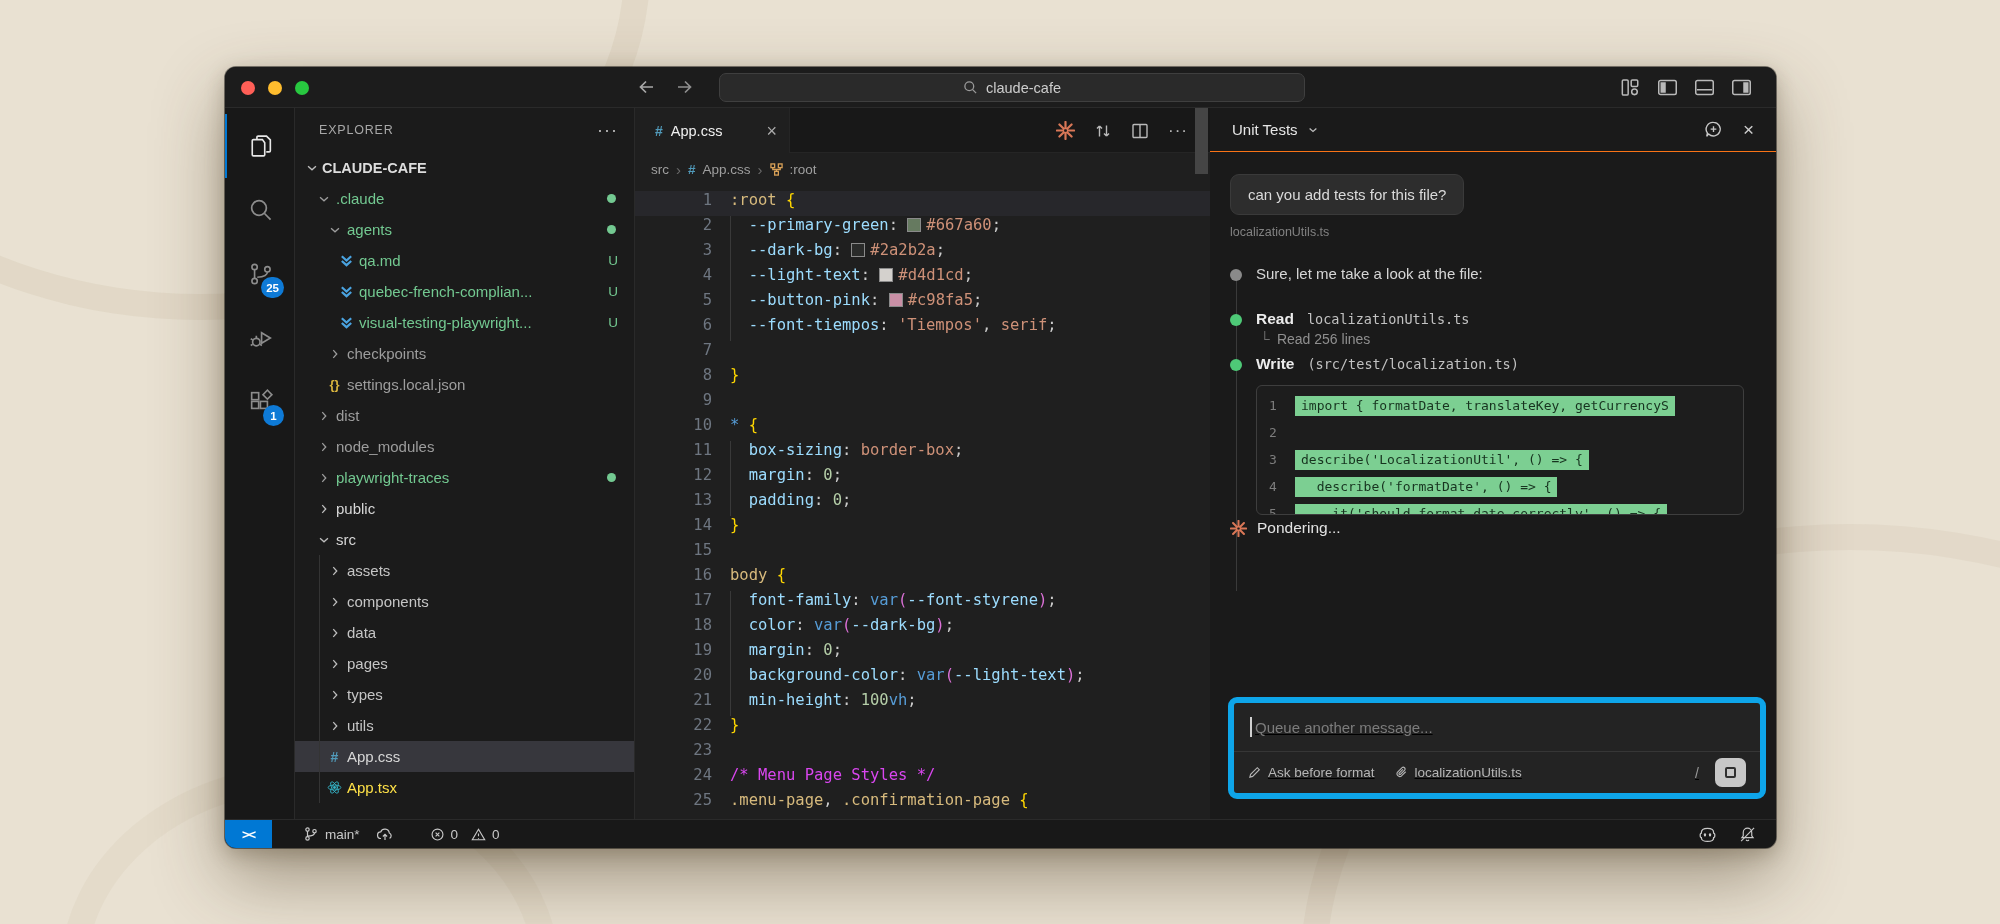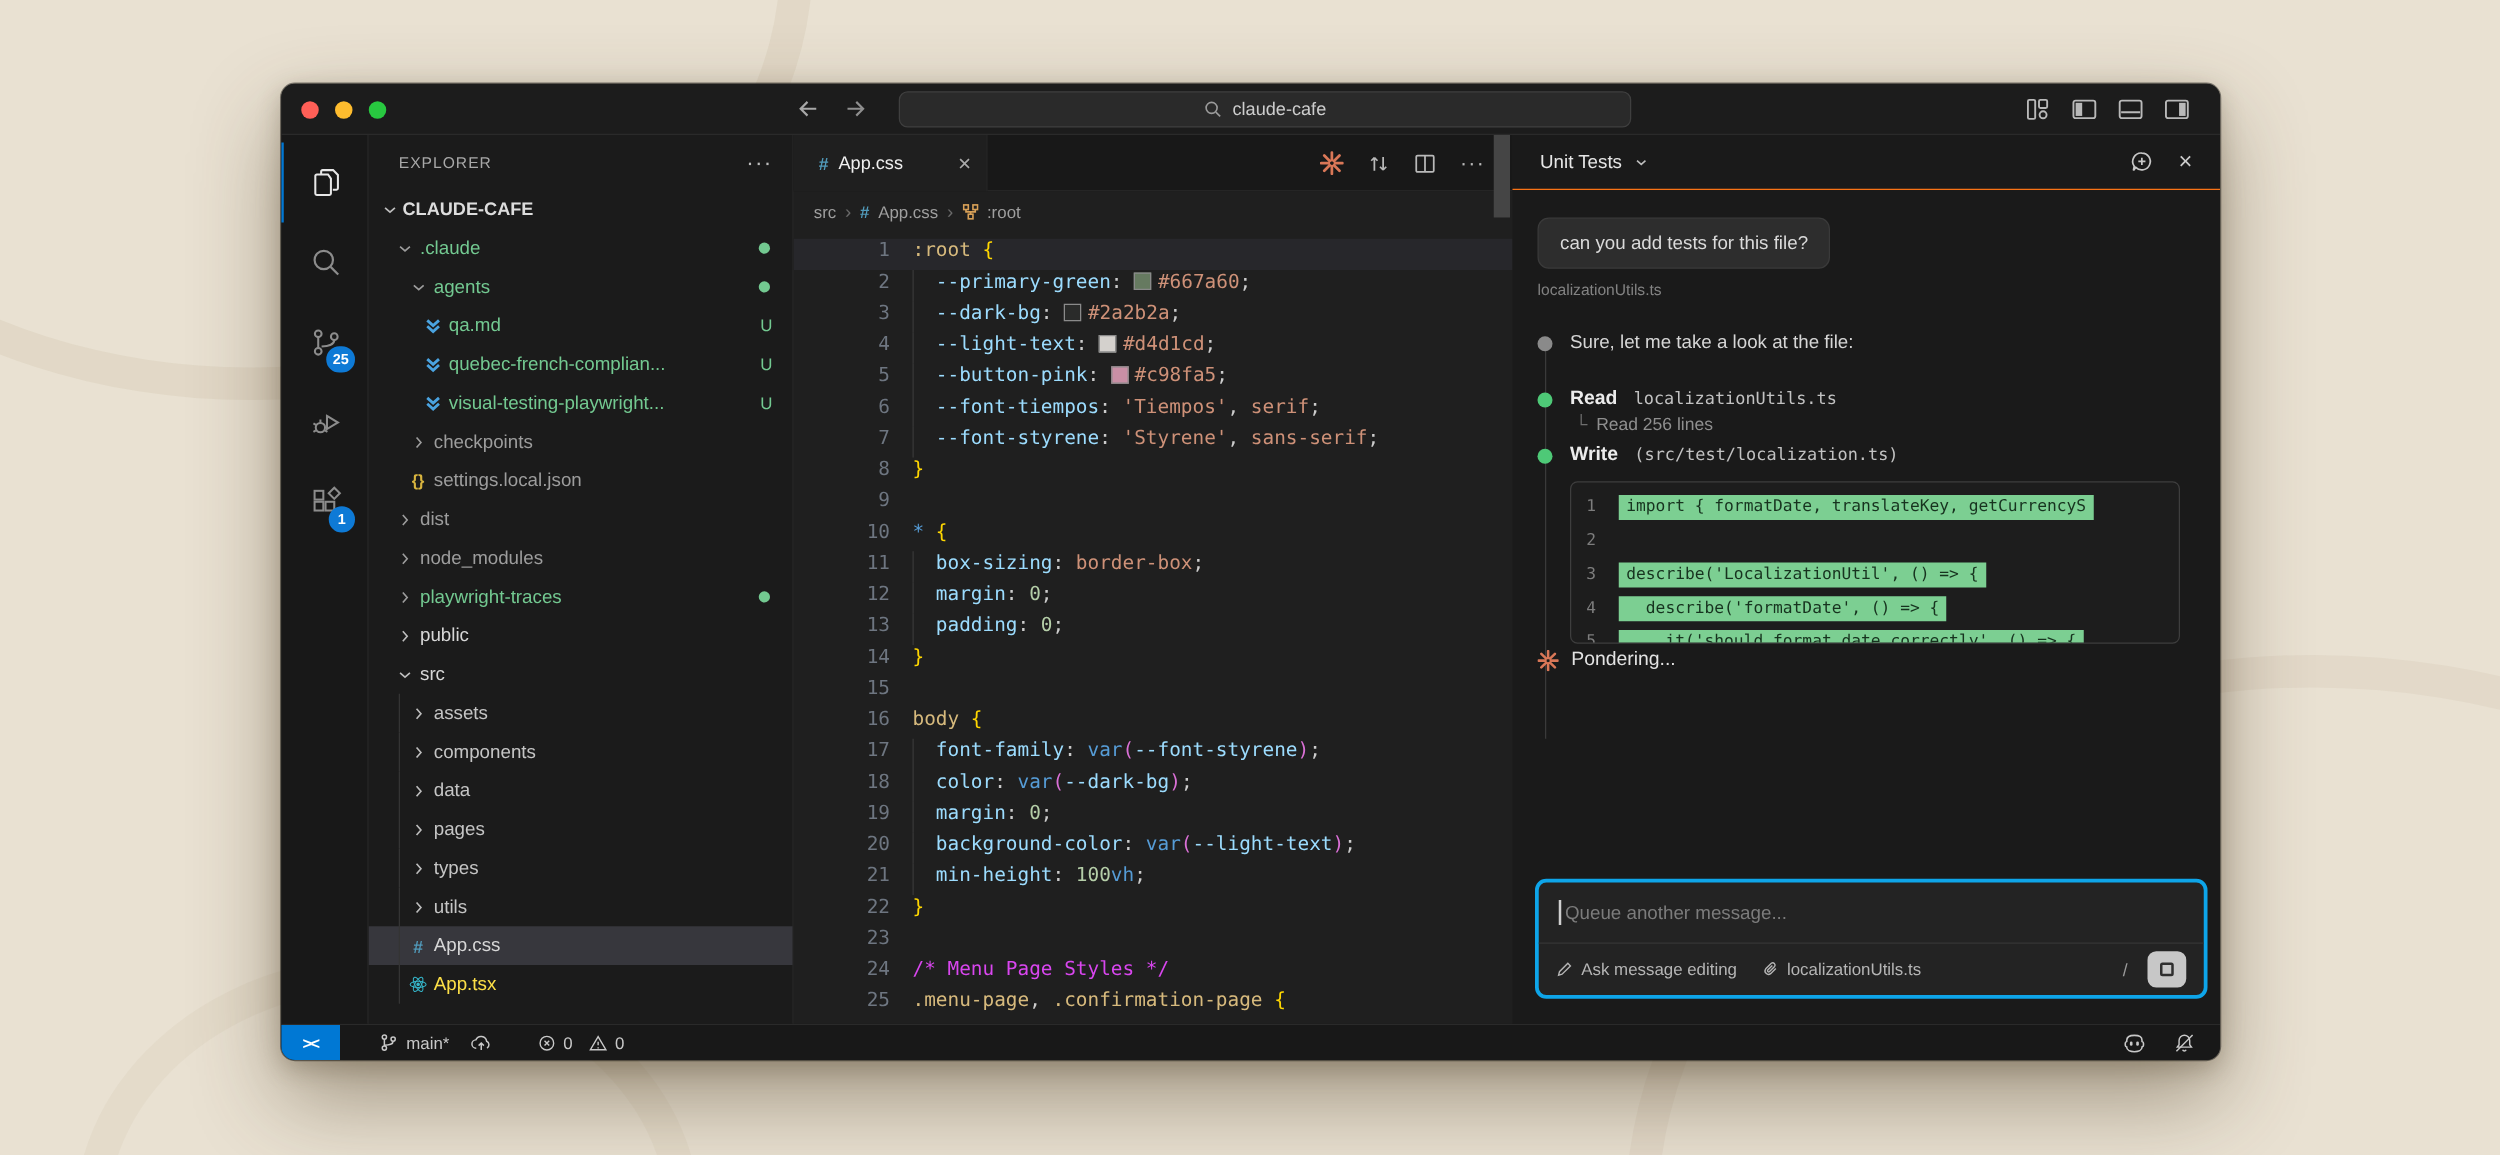--- a/index.html
+++ b/index.html
@@ -98,21 +98,21 @@
   .step-sub { padding-left:30px; color:#8f8f8f; font-size:14px; }
   .step-sub .elbow { color:#6e6e6e; margin-right:7px; }
   .diff-block { margin-left:26px; width:488px; height:130px; background:#1d1d1d; border:1px solid #3e3e3e;
     border-radius:6px; padding-top:6px; overflow:hidden; }
   .diff-row { height:27px; display:flex; align-items:center; font-family:"DejaVu Sans Mono","Liberation Mono",monospace;
     font-size:13px; white-space:pre; }
   .dn { width:26px; padding-left:12px; margin-right:12px; color:#7d7d7d; flex-shrink:0; }
   .dtext.added { background:#7ccf92; color:#17331f; padding:2.5px 6px; }
   .ponder { display:flex; align-items:center; gap:10px; color:#e3e3e3; font-size:15.5px; padding-left:0; }
   .composer { position:absolute; left:18px; bottom:20px; width:538px; background:#232323;
-    border:3px solid #0ea5e9; border-radius:9px; }
+    border:6px solid #0ea5e9; border-radius:9px;text-decoration:underline; }
   .cmp-row1 { height:49px; display:flex; align-items:center; padding:0 16px; border-bottom:1px solid #363636; }
   .caret-bar { width:2px; height:20px; background:#d0d0d0; margin-right:3px; }
   .cmp-ph { color:#7c7c7c; font-size:15px; }
   .cmp-row2 { height:41px; display:flex; align-items:center; padding:0 14px; color:#b5b5b5; font-size:13.5px; }
   .cmp-item { display:flex; align-items:center; gap:7px; margin-right:20px; cursor:pointer; }
   .cmp-slash { margin-left:auto; margin-right:16px; color:#9a9a9a; font-size:14px; }
   .stop-btn { width:31px; height:29px; background:#c7c7c7; border-radius:7px; display:flex; align-items:center;
     justify-content:center; cursor:pointer; }
   .stop-sq { width:11px; height:11px; border:2px solid #2f2f2f; border-radius:2px; }
 
@@ -479,21 +479,21 @@
         </span>
         <span>:root</span>
       </div>
       <div class="code" id="code">
           <div class="code-line cur"><span class="gutter">1</span><span class="code-content"><span class="tk-sel">:root</span><span class="tk-pun"> </span><span class="tk-brace">{</span></span></div>
           <div class="code-line"><span class="gutter">2</span><span class="code-content"><span class="cguide"></span><span class="tk-pun">  </span><span class="tk-prop">--primary-green</span><span class="tk-pun">: </span><span class="sw" style="background: rgb(102, 122, 96);"></span><span class="tk-val">#667a60</span><span class="tk-pun">;</span></span></div>
           <div class="code-line"><span class="gutter">3</span><span class="code-content"><span class="cguide"></span><span class="tk-pun">  </span><span class="tk-prop">--dark-bg</span><span class="tk-pun">: </span><span class="sw" style="background: rgb(42, 43, 42);"></span><span class="tk-val">#2a2b2a</span><span class="tk-pun">;</span></span></div>
           <div class="code-line"><span class="gutter">4</span><span class="code-content"><span class="cguide"></span><span class="tk-pun">  </span><span class="tk-prop">--light-text</span><span class="tk-pun">: </span><span class="sw" style="background: rgb(212, 209, 205);"></span><span class="tk-val">#d4d1cd</span><span class="tk-pun">;</span></span></div>
           <div class="code-line"><span class="gutter">5</span><span class="code-content"><span class="cguide"></span><span class="tk-pun">  </span><span class="tk-prop">--button-pink</span><span class="tk-pun">: </span><span class="sw" style="background: rgb(201, 143, 165);"></span><span class="tk-val">#c98fa5</span><span class="tk-pun">;</span></span></div>
           <div class="code-line"><span class="gutter">6</span><span class="code-content"><span class="cguide"></span><span class="tk-pun">  </span><span class="tk-prop">--font-tiempos</span><span class="tk-pun">: </span><span class="tk-str">'Tiempos'</span><span class="tk-pun">, </span><span class="tk-val">serif</span><span class="tk-pun">;</span></span></div>
-          <div class="code-line"><span class="gutter">7</span><span class="code-content"><span class="cguide"></span><span class="tk-pun">  </span><span class="tk-prop">--font-styrene</span><span class="tk-pun">: </span><span class="tk-str">'Styrene'</span><span class="tk-pun">, </span><span class="tk-val">sans-serif</span><span class="tk-pun">;</span></span></div>
+          <div class="code-line"><span class="gutter">7</span></div>
           <div class="code-line"><span class="gutter">8</span><span class="code-content"><span class="tk-brace">}</span></span></div>
           <div class="code-line"><span class="gutter">9</span><span class="code-content"></span></div>
           <div class="code-line"><span class="gutter">10</span><span class="code-content"><span class="tk-star">*</span><span class="tk-pun"> </span><span class="tk-brace">{</span></span></div>
           <div class="code-line"><span class="gutter">11</span><span class="code-content"><span class="cguide"></span><span class="tk-pun">  </span><span class="tk-prop">box-sizing</span><span class="tk-pun">: </span><span class="tk-val">border-box</span><span class="tk-pun">;</span></span></div>
           <div class="code-line"><span class="gutter">12</span><span class="code-content"><span class="cguide"></span><span class="tk-pun">  </span><span class="tk-prop">margin</span><span class="tk-pun">: </span><span class="tk-num">0</span><span class="tk-pun">;</span></span></div>
           <div class="code-line"><span class="gutter">13</span><span class="code-content"><span class="cguide"></span><span class="tk-pun">  </span><span class="tk-prop">padding</span><span class="tk-pun">: </span><span class="tk-num">0</span><span class="tk-pun">;</span></span></div>
           <div class="code-line"><span class="gutter">14</span><span class="code-content"><span class="tk-brace">}</span></span></div>
           <div class="code-line"><span class="gutter">15</span><span class="code-content"></span></div>
           <div class="code-line"><span class="gutter">16</span><span class="code-content"><span class="tk-sel">body</span><span class="tk-pun"> </span><span class="tk-brace">{</span></span></div>
           <div class="code-line"><span class="gutter">17</span><span class="code-content"><span class="cguide"></span><span class="tk-pun">  </span><span class="tk-prop">font-family</span><span class="tk-pun">: </span><span class="tk-kw">var</span><span class="tk-paren">(</span><span class="tk-prop">--font-styrene</span><span class="tk-paren">)</span><span class="tk-pun">;</span></span></div>
@@ -568,21 +568,21 @@
         <div class="composer">
           <div class="cmp-row1">
             <span class="caret-bar"></span>
             <span class="cmp-ph">Queue another message...</span>
           </div>
           <div class="cmp-row2">
             <span class="cmp-item">
               <svg width="13" height="13" viewBox="0 0 14 14" fill="none" stroke="#b5b5b5" stroke-width="1.2">
                   <path d="M2 12l.8-3L10 1.8l2.2 2.2L5 11.2 2 12z"></path>
                 </svg>
-              <span>Ask message editing</span>
+              <span>Ask before format</span>
             </span>
             <span class="cmp-item">
               <svg width="13" height="13" viewBox="0 0 14 14" fill="none" stroke="#b5b5b5" stroke-width="1.2">
                   <path d="M11.5 6.2 7 10.7a3 3 0 0 1-4.2-4.2L7.6 1.7a2 2 0 0 1 2.8 2.8L5.9 9a1 1 0 0 1-1.4-1.4l4-4"></path>
                 </svg>
               <span>localizationUtils.ts</span>
             </span>
             <span class="cmp-slash">/</span>
             <span class="stop-btn">
                 <span class="stop-sq"></span>

